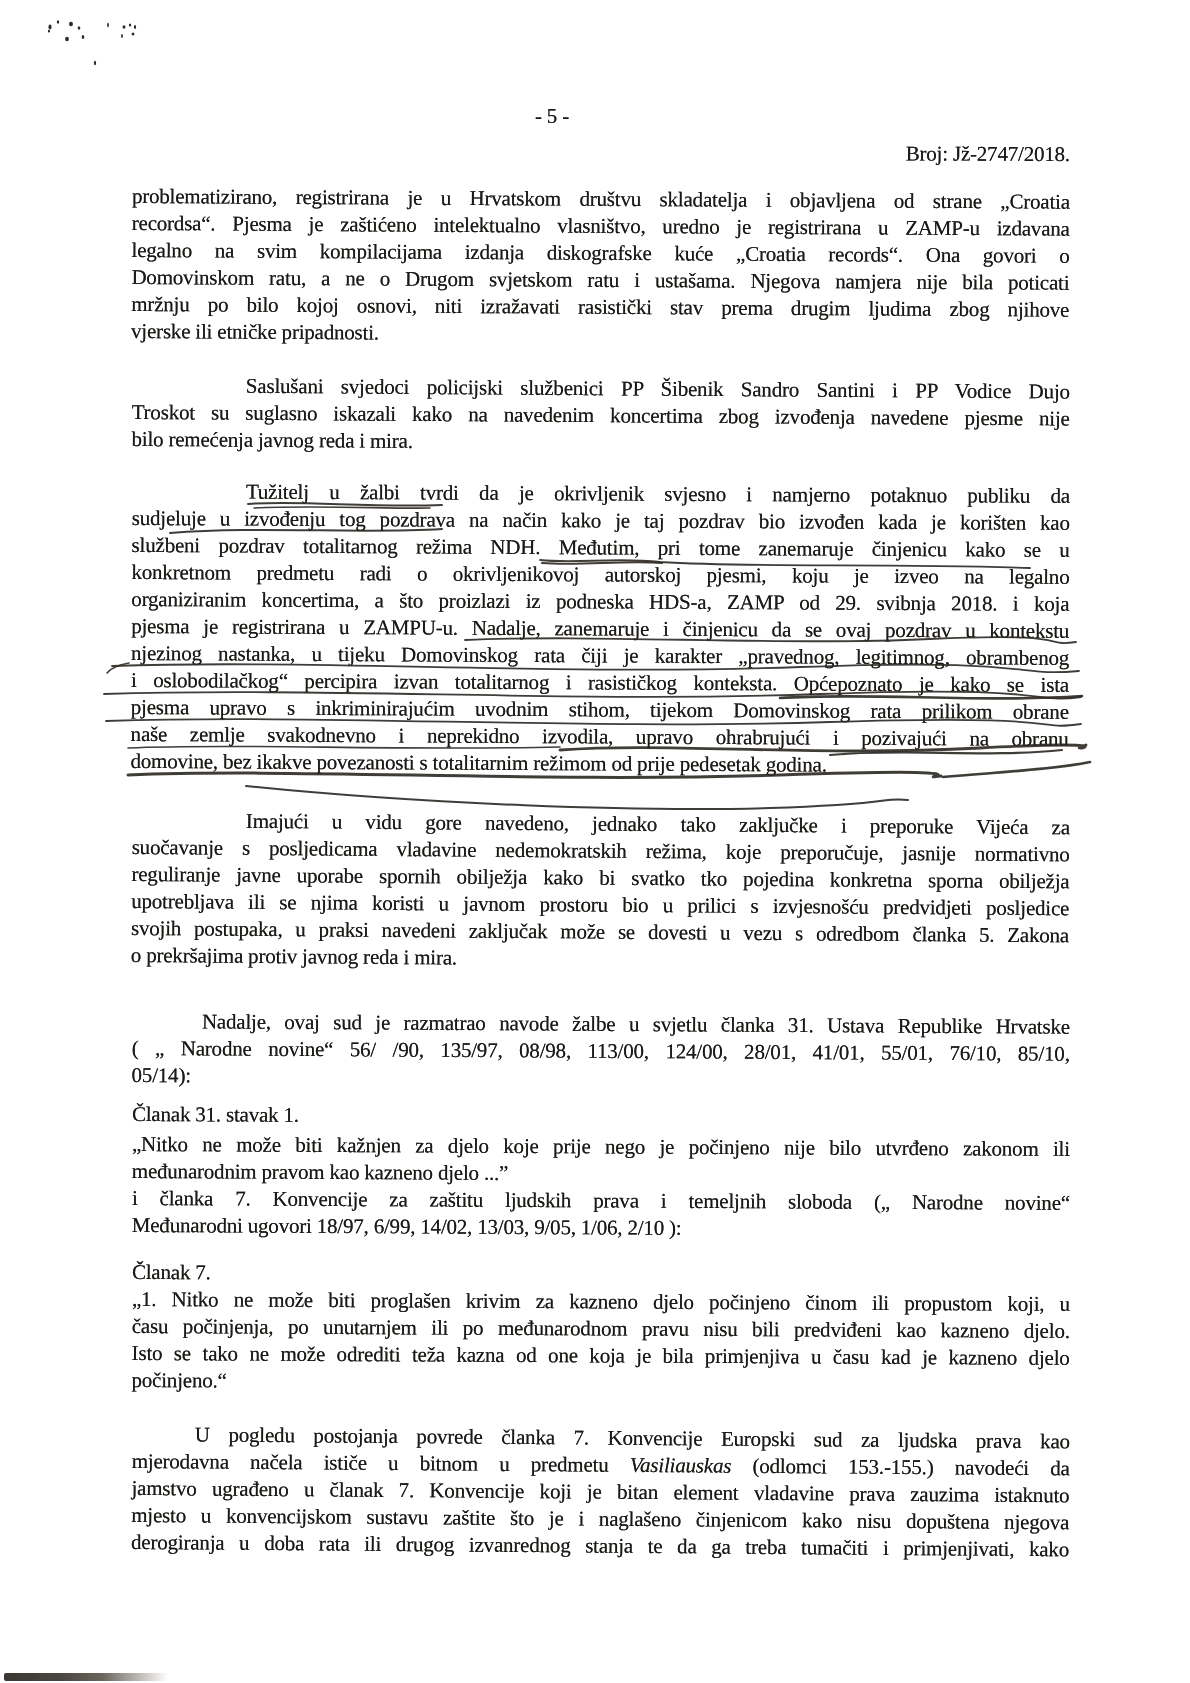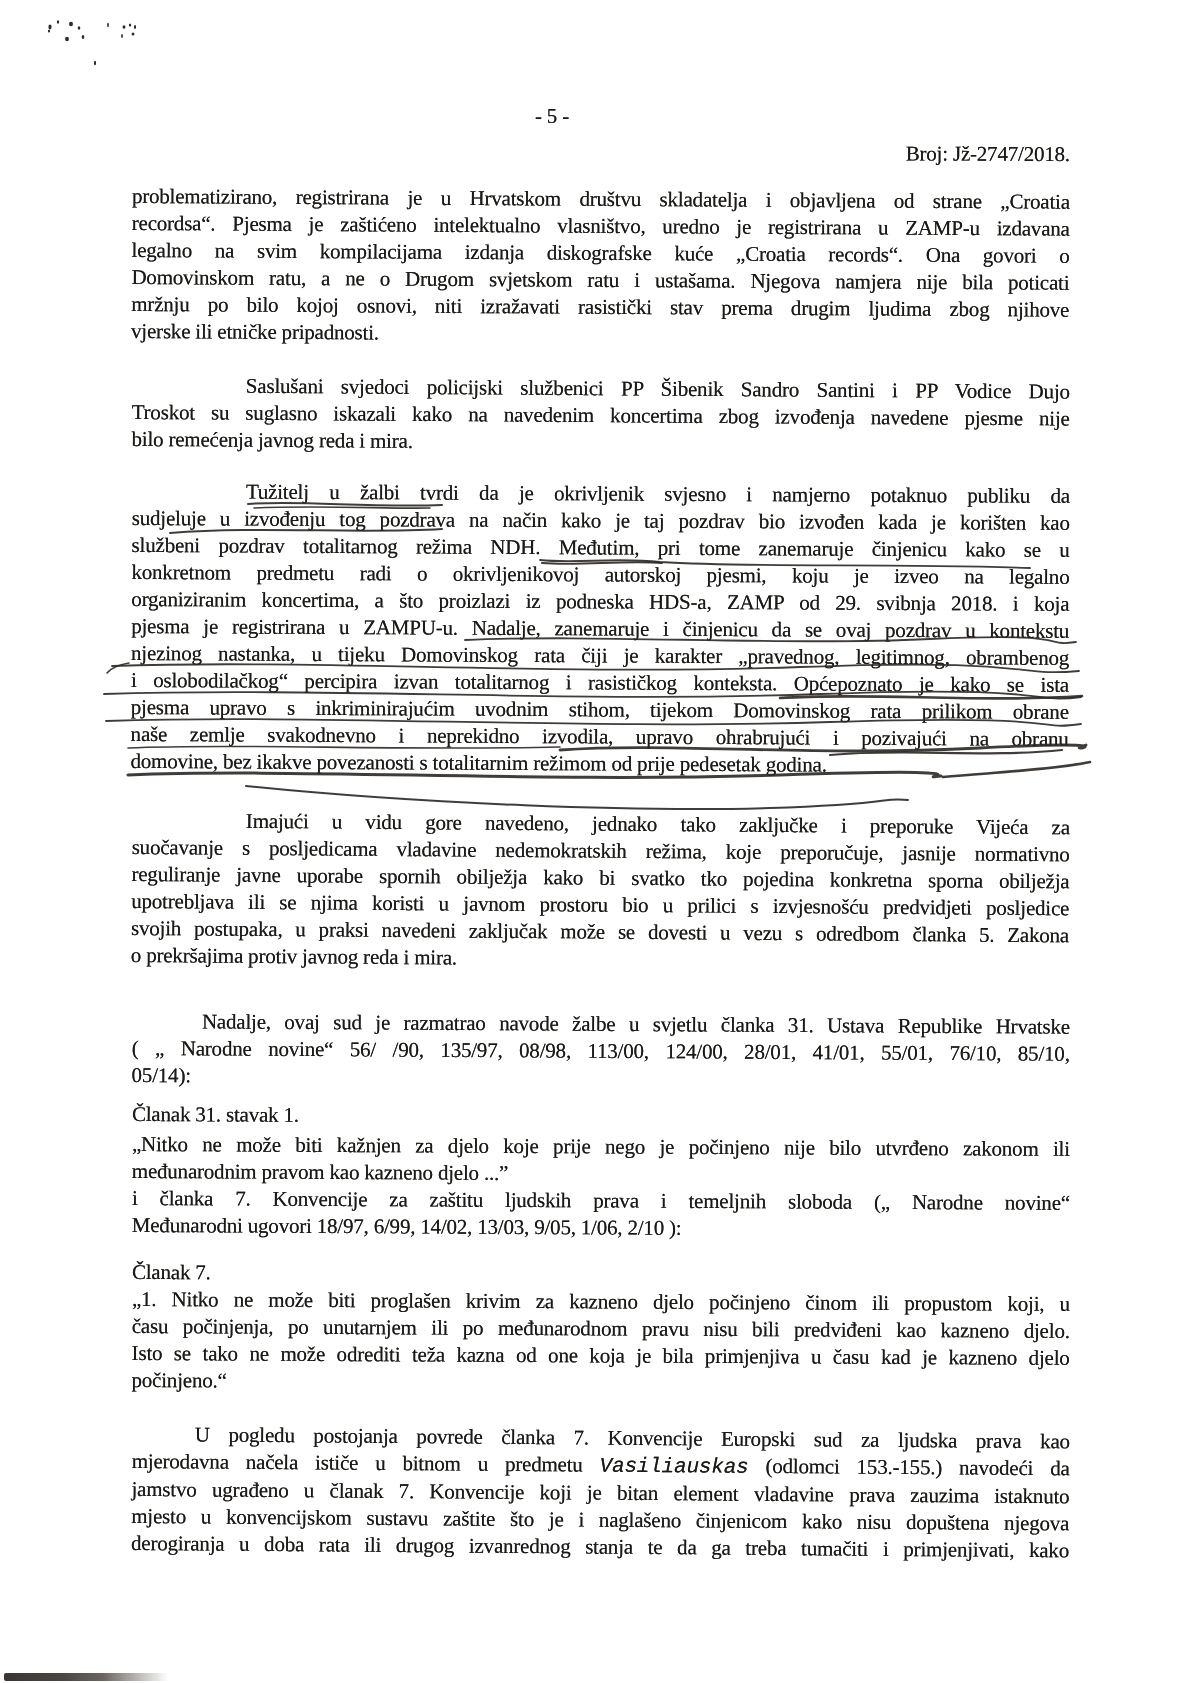--- a/index.html
+++ b/index.html
@@ -33,21 +33,21 @@
   .p5{margin-top:39px;transform:rotate(.35deg);transform-origin:0 0;}
   .h31{margin-top:12px;transform:rotate(.3deg);transform-origin:0 0;}
   .q31{margin-top:3px;transform:rotate(.3deg);transform-origin:0 0;}
   .art7{margin-top:0;transform:rotate(.3deg);transform-origin:0 0;}
   .h7{margin-top:20px;transform:rotate(.25deg);transform-origin:0 0;}
   .q7{margin-top:0;transform:rotate(.3deg);transform-origin:0 0;}
   .pfin{margin-top:27px;transform:rotate(.45deg);transform-origin:0 0;}
   .ind114 > .ln:first-child{text-indent:114px;}
   .ind70  > .ln:first-child{text-indent:70px;}
   .pfin .ln.first{text-indent:63px;}
-  .pfin i{font-style:italic;font-family:Liberation Mono, monospace;}
+  .pfin i{font-style:italic;}
   .overlay{
     position:absolute;left:0;top:0;width:1190px;height:1683px;
     pointer-events:none;
   }
   .smudge{
     position:absolute;left:4px;top:1673px;width:164px;height:8px;
     background:linear-gradient(to right,#3a3733 0%,#4a463f 35%,#6b655c 60%,rgba(120,113,102,0) 100%);
     border-radius:2px;
     filter:blur(0.6px);
   }

